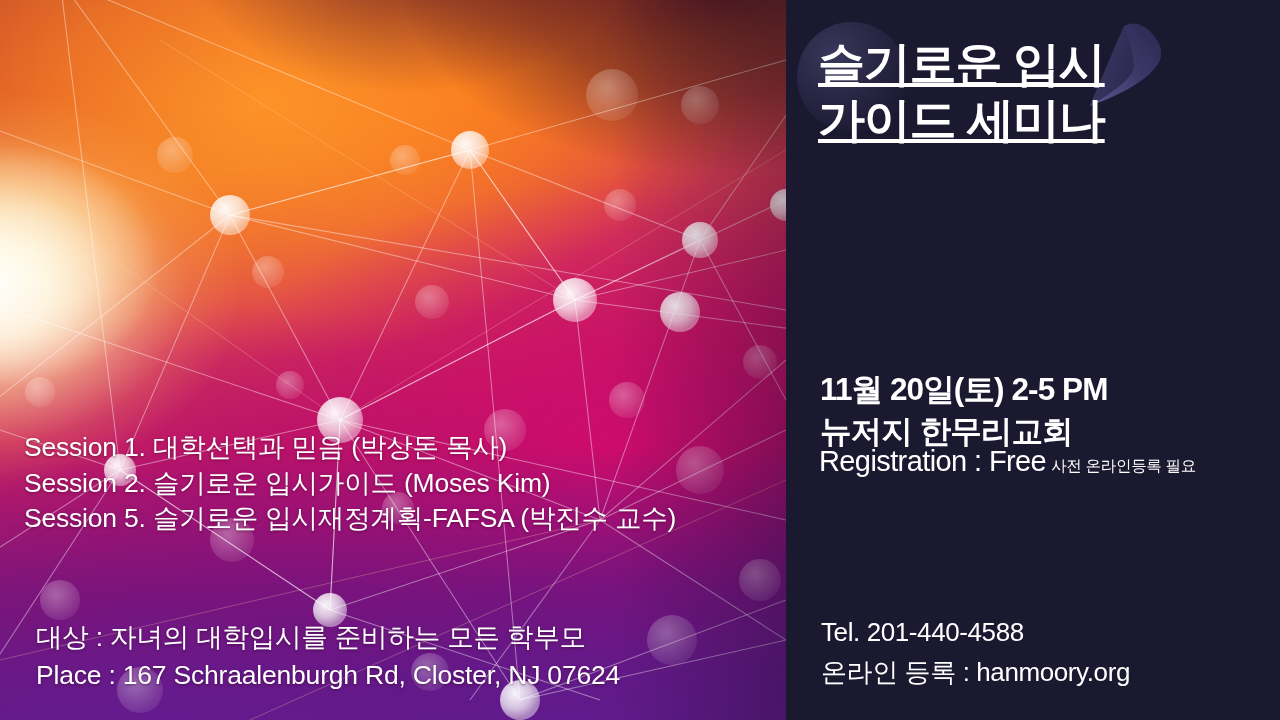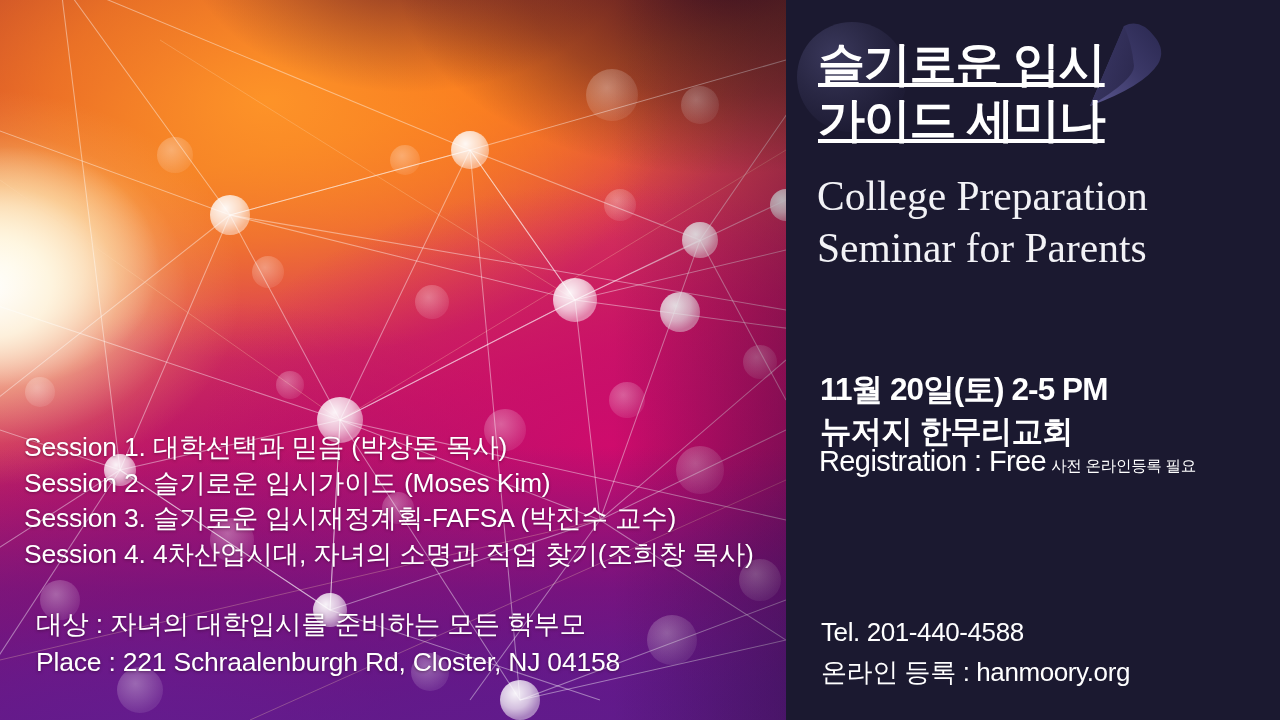--- a/index.html
+++ b/index.html
@@ -79,21 +79,21 @@
     position:absolute; left:24px; top:430px;
     width:760px;
     color:#ffffff;
     font-size:26.5px;
     line-height:35.6px;
     letter-spacing:-0.2px;
     text-shadow:0 1px 3px rgba(40,0,30,.45);
     white-space:nowrap;
   }
   .venue-block {
-    position:absolute; left:36px; top:605px;
+    position:absolute; left:36px; top:618px;
     color:#ffffff;
     font-size:26.5px;
     line-height:38px;
     letter-spacing:-0.2px;
     text-shadow:0 1px 3px rgba(40,0,30,.5);
     white-space:nowrap;
   }
 
   
   .dark-panel {
@@ -256,27 +256,26 @@
         <circle cx="760" cy="362" r="17" fill="url(#nf)"></circle>
         <circle cx="40" cy="392" r="15" fill="url(#nf)"></circle>
       </g>
     </svg>
 
     <div class="layer bg-shade"></div>
 
     <div class="sessions">
       <div>Session 1. 대학선택과  믿음 (박상돈 목사)</div>
       <div>Session 2. 슬기로운  입시가이드  (Moses Kim)</div>
-      <div>Session 3. 슬기로운  입시재정계획-FAFSA  (박진수 교수)</div>
-      <div>Session 4. 4차산업시대,  자녀의  소명과  직업  찾기(조희창 목사)</div>
+      <div>Session 5. 슬기로운  입시재정계획-FAFSA  (박진수 교수)</div>
     </div>
 
     <div class="venue-block">
       <div>대상 : 자녀의 대학입시를 준비하는 모든 학부모</div>
-      <div>Place : 221 Schraalenburgh Rd, Closter, NJ 04158</div>
+      <div>Place : 167 Schraalenburgh Rd, Closter, NJ 07624</div>
     </div>
   </div>
 
   <div class="dark-panel">
 
     <div class="sphere"></div>
 
     <svg class="cone" viewBox="0 0 120 100">
       <defs>
         <linearGradient id="cg1" x1="0" y1="1" x2="1" y2="0">
@@ -291,24 +290,20 @@
       </defs>
       <path d="M8,92 L42,12 Q58,4 72,22 Q84,36 76,50 Q62,72 8,92 Z" fill="url(#cg1)"></path>
       <path d="M8,92 L42,12 Q50,30 52,52 Q52,66 8,92 Z" fill="url(#cg2)" opacity=".85"></path>
     </svg>
 
     <div class="r-title">
       <div>슬기로운 입시</div>
       <div>가이드 세미나</div>
     </div>
 
-    <div class="r-subtitle">
-      <div>College Preparation</div>
-      <div>Seminar for Parents</div>
-    </div>
 
     <div class="r-when">
       <div>11월 20일(토) 2-5 PM</div>
       <div>뉴저지 한무리교회</div>
     </div>
 
     <div class="r-reg">
       <span>Registration : Free</span><span class="note">사전 온라인등록 필요</span>
     </div>
 

